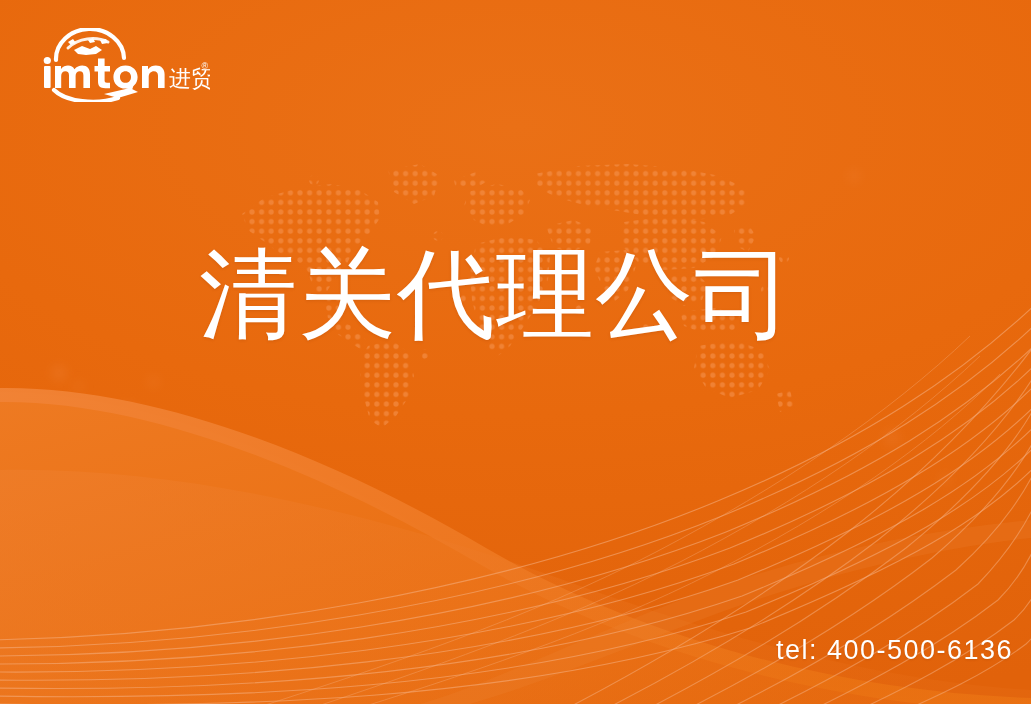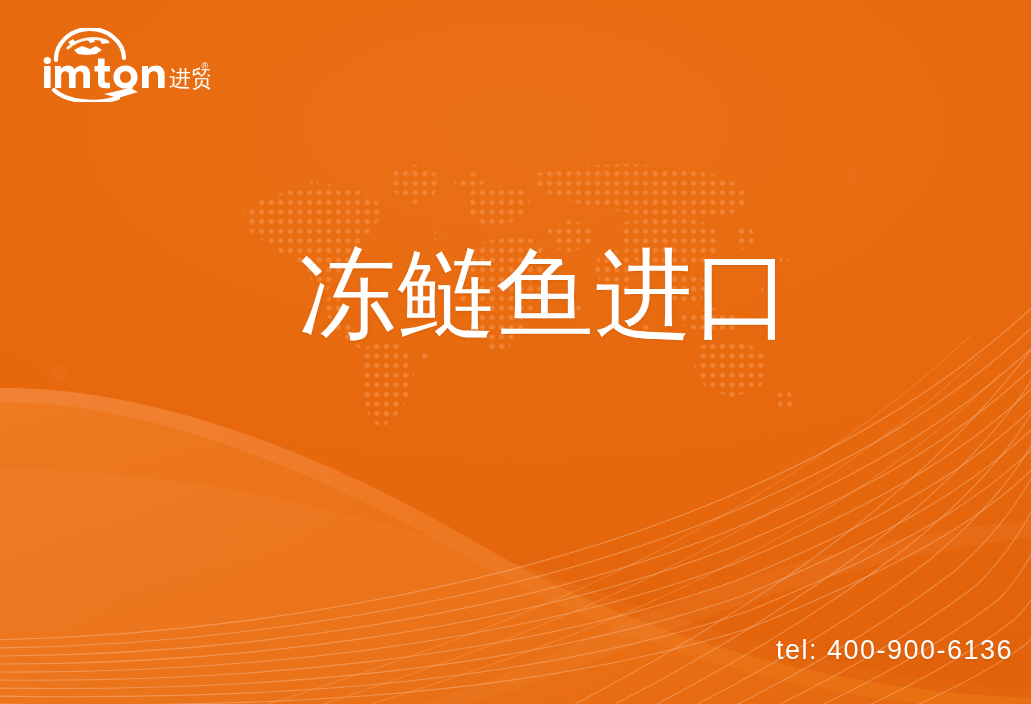--- a/index.html
+++ b/index.html
@@ -292,18 +292,18 @@
 
       <g>
         <path d="M16,62 C28,74 58,77 80,70" fill="none" stroke="#ffffff" stroke-width="4.2" stroke-linecap="round"></path>
         <path d="M66,66 L92,60 L100,64 L80,70 Z" fill="#ffffff"></path>
         <path d="M84,59 L96,56 L94,62 Z" fill="#ffffff"></path>
       </g>
     </svg>
   </div>
 
   <div class="headline">
-    <span class="ln ln1">冻鲢鱼进口</span>
-  </div>
-
-  <div class="tel">tel: 400-900-6136</div>
+    <span class="ln ln1">清关代理公司</span>
+  </div>
+
+  <div class="tel">tel: 400-500-6136</div>
 
 </div>
 
 </body></html>

